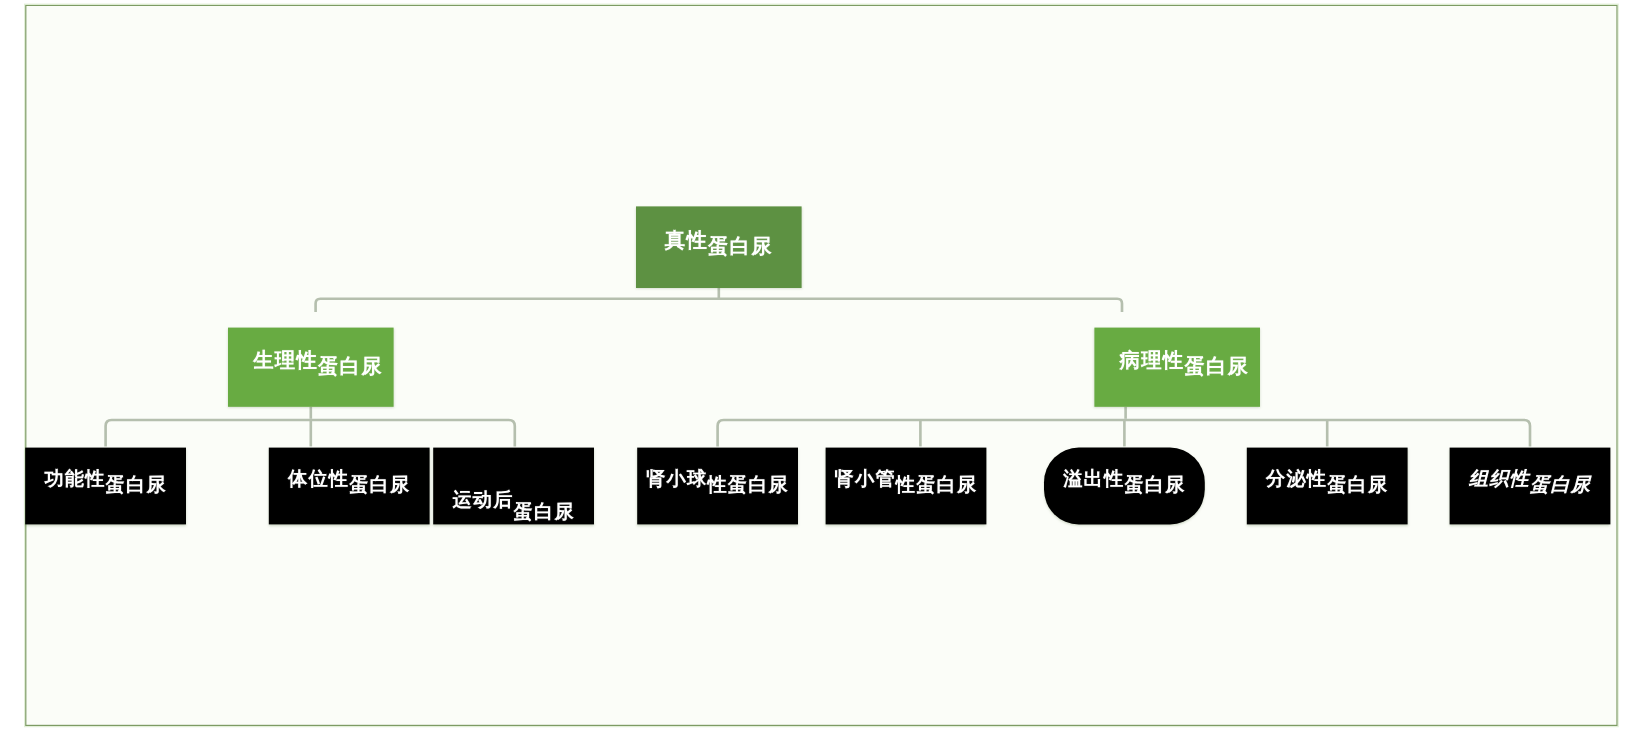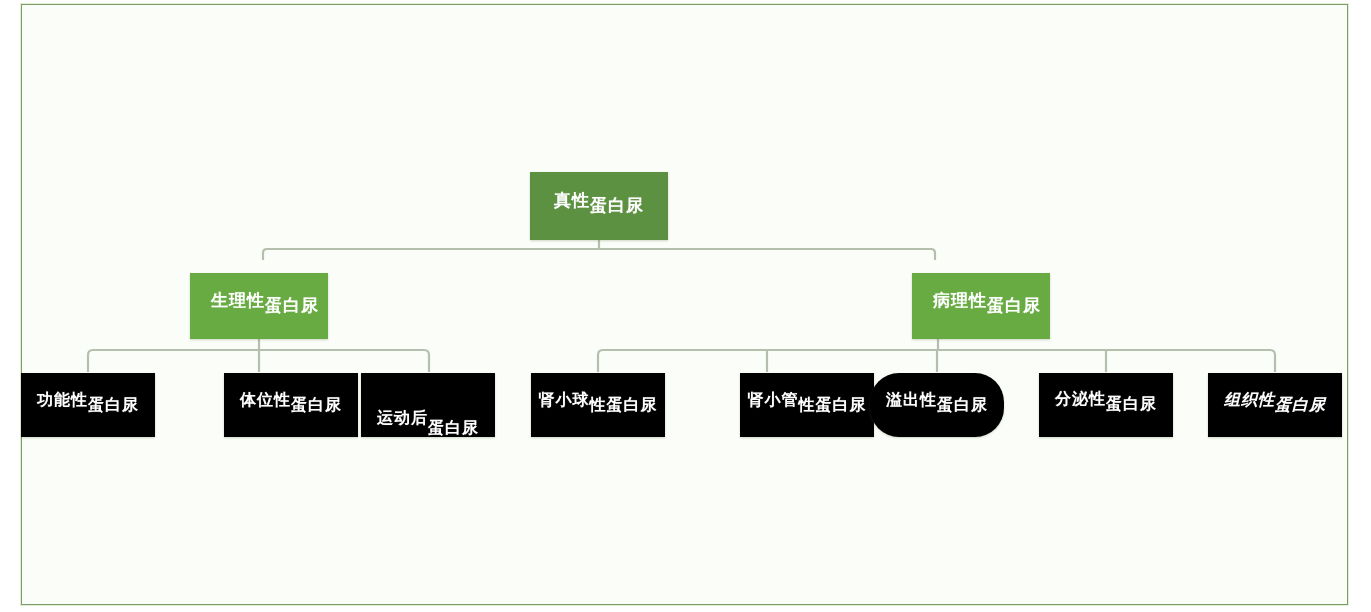--- a/index.html
+++ b/index.html
@@ -98,21 +98,21 @@
     height: 64px;
     background: #000000;
     font-size: 16px;
     font-weight: bold;
   }
   .node.leaf .line1 { margin-bottom: 10px; }
   .node.leaf.c0 { left: 21px; }
   .node.leaf.c1 { left: 191px; margin-left: 33px; }
   .node.leaf.c2 { left: 361px; align-items: flex-end; }
   .node.leaf.c3 { left: 531px; }
-  .node.leaf.c4 { left: 740px; }
+  .node.leaf.c4 { left: 688px; }
   .node.leaf.c5 { left: 870px; border-radius: 29px; }
   .node.leaf.c6 { left: 1039px; font-family: Liberation Mono, monospace; }
   .node.leaf.c7 { left: 1208px; font-style: italic; }
 </style>
 </head>
 <body>
 
 <div id="canvas">
   <div id="slide-frame"></div>
 

